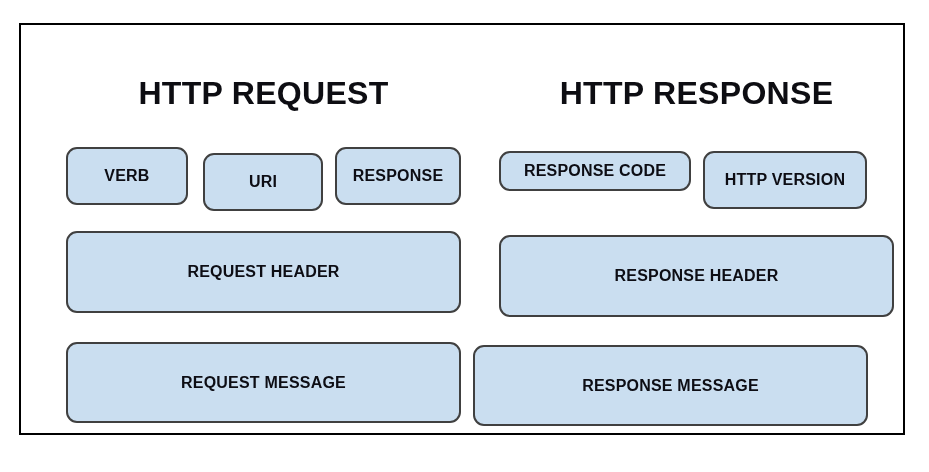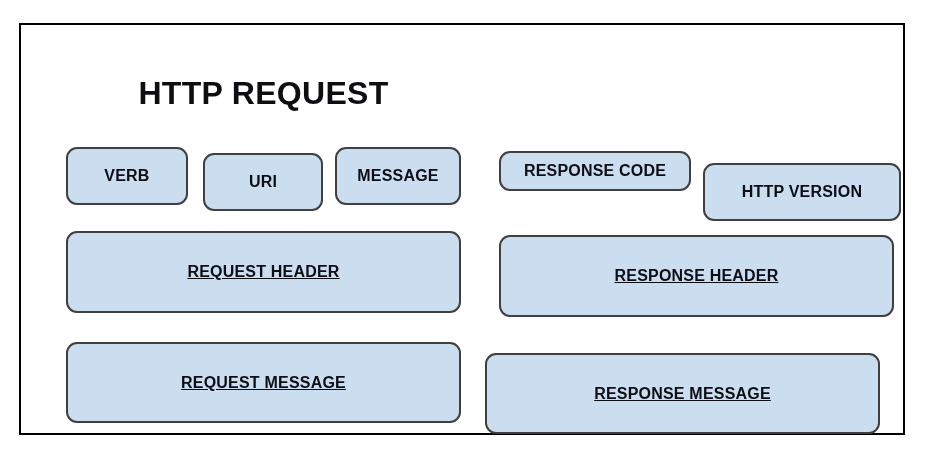--- a/index.html
+++ b/index.html
@@ -59,56 +59,57 @@
     box-sizing: border-box;
     display: flex;
     align-items: center;
     justify-content: center;
     color: #0d0d14;
     font-weight: bold;
     letter-spacing: 0.2px;
     white-space: nowrap;
   }
   .small-box { font-size: 16px; }
-  .wide-box  { font-size: 16px; text-decoration: underline; }
+  .wide-box  { font-size: 16px; }
 
   
   #box-verb    { left: 45px;  top: 122px; width: 122px; height: 58px; }
   #box-uri     { left: 182px; top: 128px; width: 120px; height: 58px; }
   #box-version { left: 314px; top: 122px; width: 126px; height: 58px; }
 
   #box-request-header  { left: 45px; top: 206px; width: 395px; height: 82px; }
   #box-request-message { left: 45px; top: 317px; width: 395px; height: 81px; }
 
   
   #box-response-code { left: 478px; top: 126px; width: 192px; height: 40px; }
-  #box-http-version  { left: 682px; top: 126px; width: 198px; height: 58px; margin-top: 12px; }
+  #box-http-version  { left: 682px; top: 126px; width: 164px; height: 58px; }
 
   #box-response-header  { left: 478px; top: 210px; width: 395px; height: 82px; }
-  #box-response-message { left: 464px; top: 320px; width: 395px; height: 81px; margin-top: 8px; }
+  #box-response-message { left: 452px; top: 320px; width: 395px; height: 81px; }
 </style>
 </head>
 <body>
 
 <div id="canvas">
 
   <div id="diagram-frame">
 
     <div class="column-title" id="title-request">HTTP REQUEST</div>
 
     <div class="node-box small-box" id="box-verb">VERB</div>
 
     <div class="node-box small-box" id="box-uri">URI</div>
 
-    <div class="node-box small-box" id="box-version">MESSAGE</div>
+    <div class="node-box small-box" id="box-version">RESPONSE</div>
 
     <div class="node-box wide-box" id="box-request-header">REQUEST HEADER</div>
 
     <div class="node-box wide-box" id="box-request-message">REQUEST MESSAGE</div>
 
+    <div class="column-title" id="title-response">HTTP RESPONSE</div>
 
     <div class="node-box small-box" id="box-response-code">RESPONSE CODE</div>
 
     <div class="node-box small-box" id="box-http-version">HTTP VERSION</div>
 
     <div class="node-box wide-box" id="box-response-header">RESPONSE HEADER</div>
 
     <div class="node-box wide-box" id="box-response-message">RESPONSE MESSAGE</div>
 
   </div>

